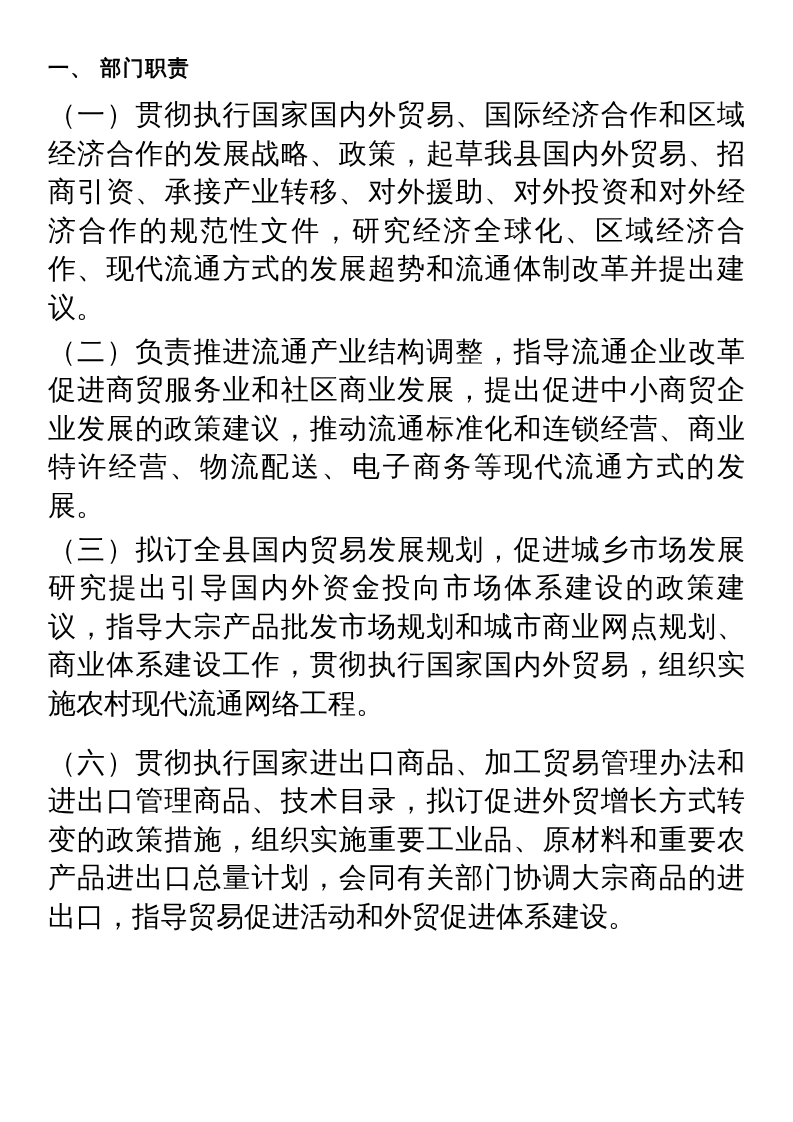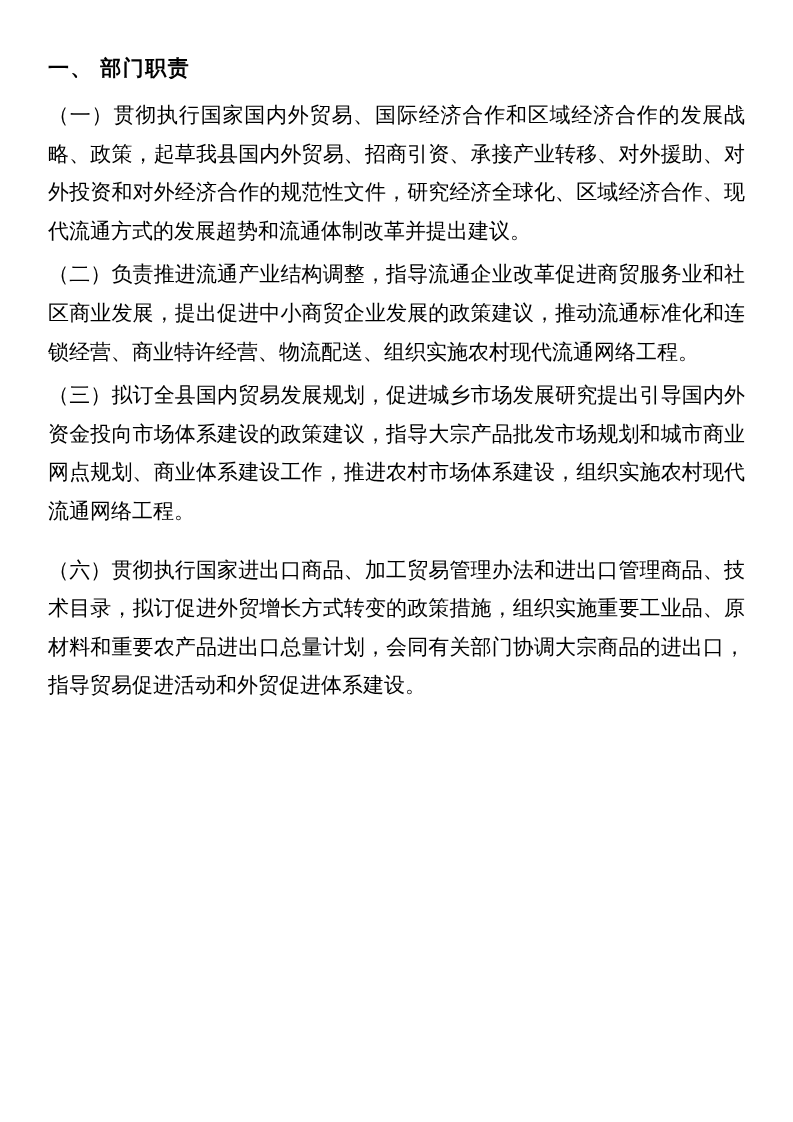--- a/index.html
+++ b/index.html
@@ -26,41 +26,41 @@
     font-weight: bold;
     font-size: 21px;
     line-height: 40px;
     letter-spacing: 1.5px;
     color: #000000;
     margin: 0 0 8px 0;
     white-space: pre-wrap;
   }
   .doc-paragraph {
     font-family: "Liberation Serif", serif;
-    font-size: 21px;
+    font-size: 28px;
     line-height: 38.6px;
     color: #000000;
     margin: 0 0 5px 0;
     text-align: justify;
     text-justify: inter-ideograph;
     word-break: break-all;
   }
   .doc-paragraph:last-child {
     margin-bottom: 0;
     margin-top: 20px;
   }
 </style>
 </head>
 <body>
 
 <div class="page">
   <div class="doc-heading">一、 部门职责</div>
 
   <p class="doc-paragraph">（一）贯彻执行国家国内外贸易、国际经济合作和区域经济合作的发展战略、政策，起草我县国内外贸易、招商引资、承接产业转移、对外援助、对外投资和对外经济合作的规范性文件，研究经济全球化、区域经济合作、现代流通方式的发展超势和流通体制改革并提出建议。</p>
 
-  <p class="doc-paragraph">（二）负责推进流通产业结构调整，指导流通企业改革促进商贸服务业和社区商业发展，提出促进中小商贸企业发展的政策建议，推动流通标准化和连锁经营、商业特许经营、物流配送、组织实施农村现代流通网络工程。</p>
+  <p class="doc-paragraph">（二）负责推进流通产业结构调整，指导流通企业改革促进商贸服务业和社区商业发展，提出促进中小商贸企业发展的政策建议，推动流通标准化和连锁经营、商业特许经营、物流配送、电子商务等现代流通方式的发展。</p>
 
-  <p class="doc-paragraph">（三）拟订全县国内贸易发展规划，促进城乡市场发展研究提出引导国内外资金投向市场体系建设的政策建议，指导大宗产品批发市场规划和城市商业网点规划、商业体系建设工作，推进农村市场体系建设，组织实施农村现代流通网络工程。</p>
+  <p class="doc-paragraph">（三）拟订全县国内贸易发展规划，促进城乡市场发展研究提出引导国内外资金投向市场体系建设的政策建议，指导大宗产品批发市场规划和城市商业网点规划、商业体系建设工作，贯彻执行国家国内外贸易，组织实施农村现代流通网络工程。</p>
 
 
 
   <p class="doc-paragraph">（六）贯彻执行国家进出口商品、加工贸易管理办法和进出口管理商品、技术目录，拟订促进外贸增长方式转变的政策措施，组织实施重要工业品、原材料和重要农产品进出口总量计划，会同有关部门协调大宗商品的进出口，指导贸易促进活动和外贸促进体系建设。</p>
 </div>
 
 </body></html>

